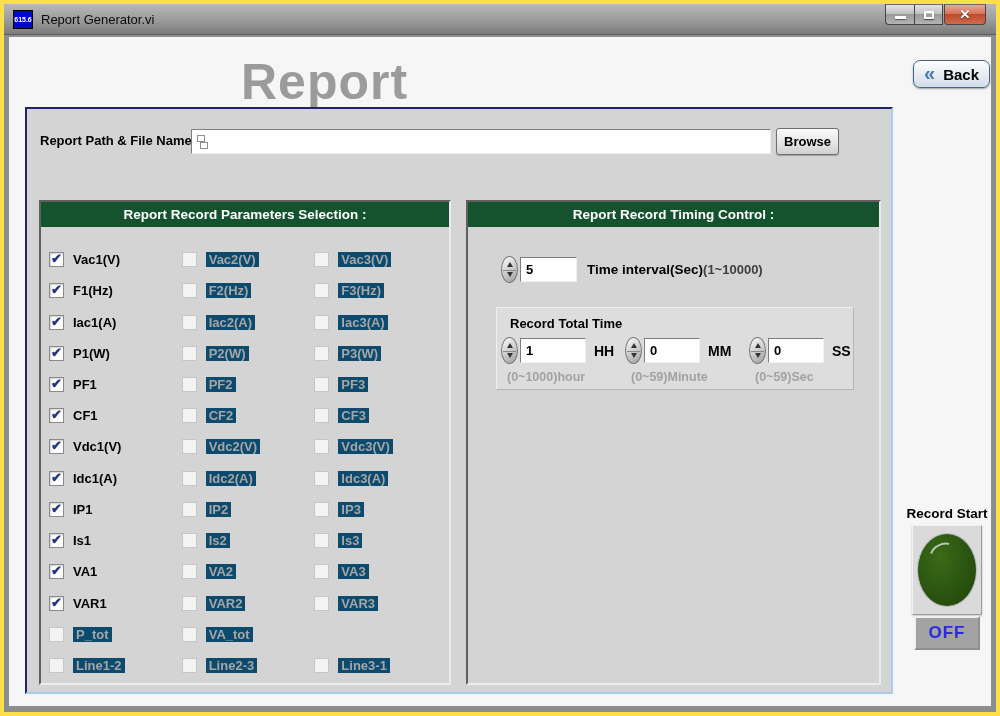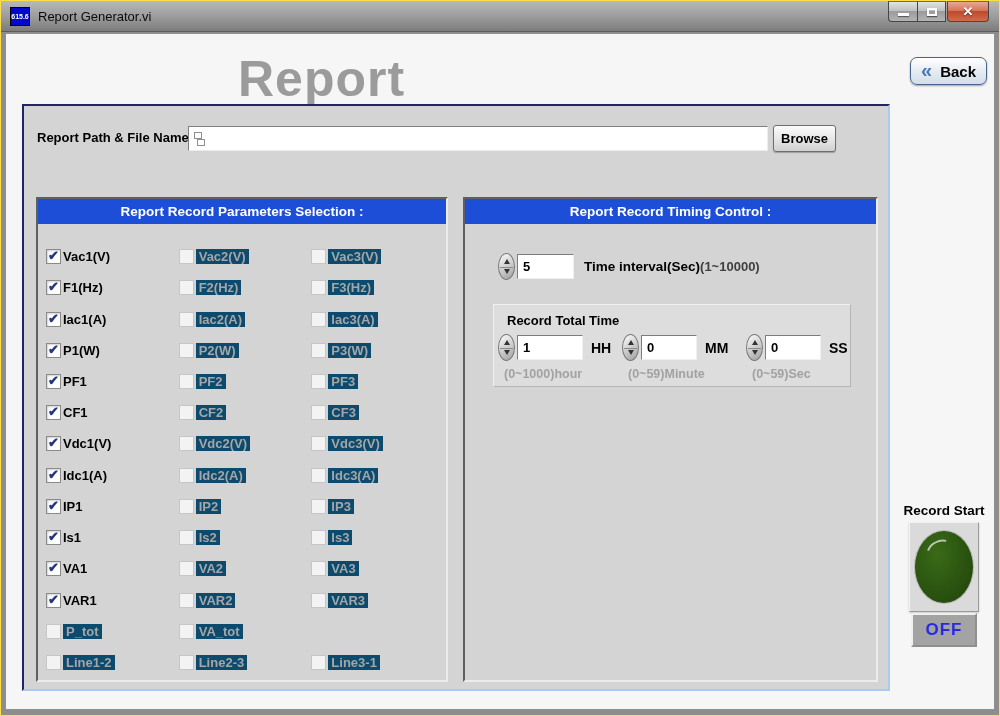--- a/index.html
+++ b/index.html
@@ -1,18 +1,18 @@
 <!DOCTYPE html>
 <html><head>
 <meta charset="utf-8">
 <style>
   * { margin:0; padding:0; box-sizing:border-box; }
   body { font-family:"Liberation Sans", sans-serif; background:#555; }
   .window { position:relative; width:1000px; height:716px; background:#8d8d8d;
-            border:1px solid #fde047; overflow:hidden;padding-left:44px; }
+            border:4px solid #fde047; overflow:hidden;padding-left:44px; }
   
   .titlebar { position:absolute; top:0; left:0; right:0; height:31px;
     background:linear-gradient(#b9b9b9, #9a9a9a 55%, #7c7c7c); border-bottom:1px solid #5c5c5c; }
   .app-icon { position:absolute; left:9px; top:6px; width:20px; height:19px; background:#0008cc;
     border:1px solid #000; color:#fff; font-size:7px; font-weight:bold; display:flex;
     align-items:center; justify-content:center; letter-spacing:0; }
   .title-text { position:absolute; left:37px; top:8px; font-size:13px; color:#0b0b0b; }
   .caption-btns { position:absolute; top:0; right:10px; display:flex; }
   .cap-btn { height:21px; border:1px solid #454545; border-top:1px solid #6a6a6a;
     display:flex; align-items:center; justify-content:center;
@@ -51,34 +51,34 @@
   .path-value { font-size:13px; color:#000; }
   .browse-btn { position:absolute; left:772px; top:124px; width:63px; height:27px;
     background:linear-gradient(#fbfbfb, #e3e3e3 60%, #d0d0d0); border:1px solid #6e6e6e;
     border-radius:3px; font-size:13px; font-weight:bold; color:#000; cursor:pointer;
     box-shadow:0 1px 1px rgba(0,0,0,.25); font-family:"Liberation Sans", sans-serif; }
   
   .sub-panel { position:absolute; background:#d4d4d4; border:2px solid;
     border-color:#5f5f5f #ececec #ececec #5f5f5f; }
   .sub-panel.params { left:35px; top:196px; width:412px; height:485px; }
   .sub-panel.timing { left:462px; top:196px; width:415px; height:485px; }
-  .panel-header { height:25px; background:#1d4ed8; color:#fff; font-size:13.5px; font-weight:bold;
+  .panel-header { height:25px; background:#14532d; color:#fff; font-size:13.5px; font-weight:bold;
     display:flex; align-items:center; justify-content:center; }
   
   .params-grid { position:absolute; left:4px; top:27px; right:2px; bottom:2px;
     display:flex; padding-top:15px; }
   .param-col { display:flex; flex-direction:column; width:149px; }
   .param-col:first-child { margin-left:4px; }
   .param-row { height:31.4px; display:flex; align-items:center; }
   .cb { width:15px; height:15px; border:1px solid #8a8a8a; background:#fff; position:relative;
     box-shadow:inset 1px 1px 2px rgba(0,0,0,.18); cursor:pointer; flex:0 0 auto; }
   .cb.checked::after { content:"✔"; position:absolute; left:1px; top:-2px; color:#26367e;
     font-size:13px; font-weight:bold; }
   .cb.unchecked { background:#f3f3f3; border-color:#c6c6c6; box-shadow:none; }
-  .cb-label { margin-left:2px; font-size:13px; font-weight:bold; white-space:nowrap; }
+  .cb-label { margin-left:9px; font-size:13px; font-weight:bold; white-space:nowrap; }
   .cb-label.on  { color:#000; }
   .cb-label.off { color:#a6a6a6; background:#0c4a6e; padding:0 3px; }
   
   .spin { display:inline-block; width:17px; height:27px; border-radius:50%;
     background:linear-gradient(145deg, #fdfdfd, #9f9f9f); border:1px solid #777;
     position:relative; vertical-align:middle; flex:0 0 auto; }
   .spin-up, .spin-down { position:absolute; left:50%; transform:translateX(-50%);
     width:0; height:0; border-left:3px solid transparent; border-right:3px solid transparent; cursor:pointer; }
   .spin-up { top:5px; border-bottom:5px solid #333; }
   .spin-down { bottom:5px; border-top:5px solid #333; }

